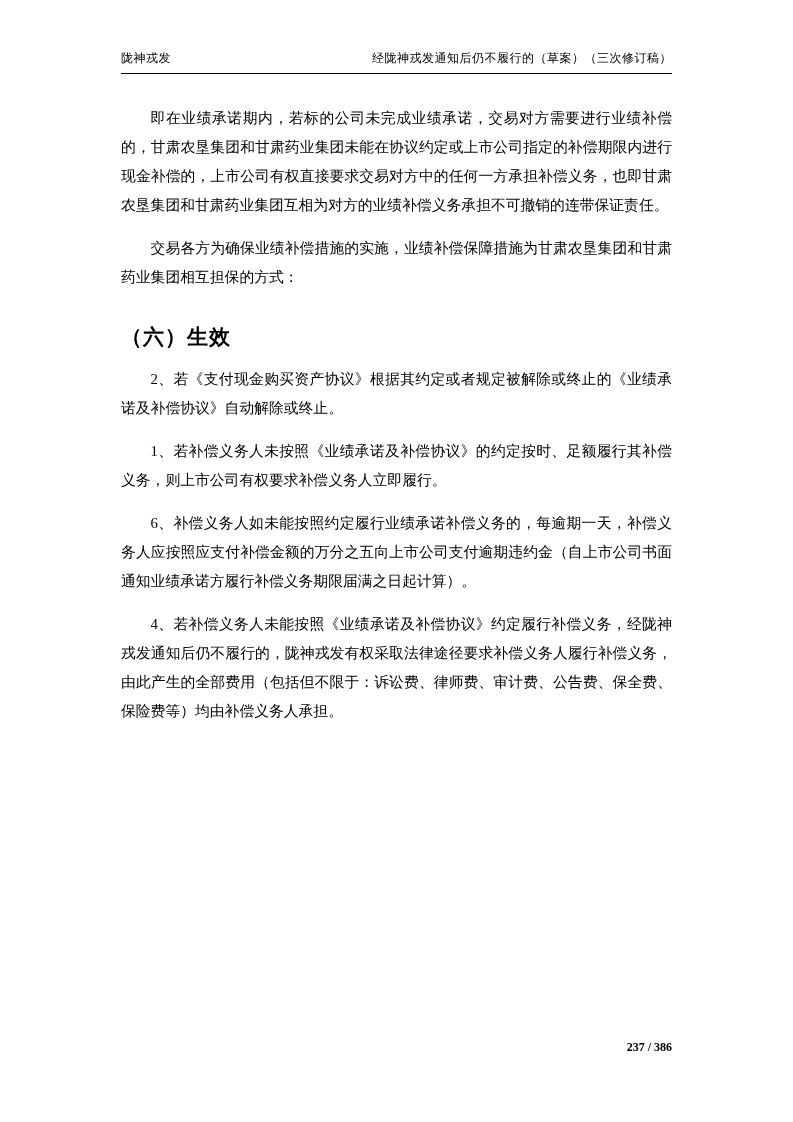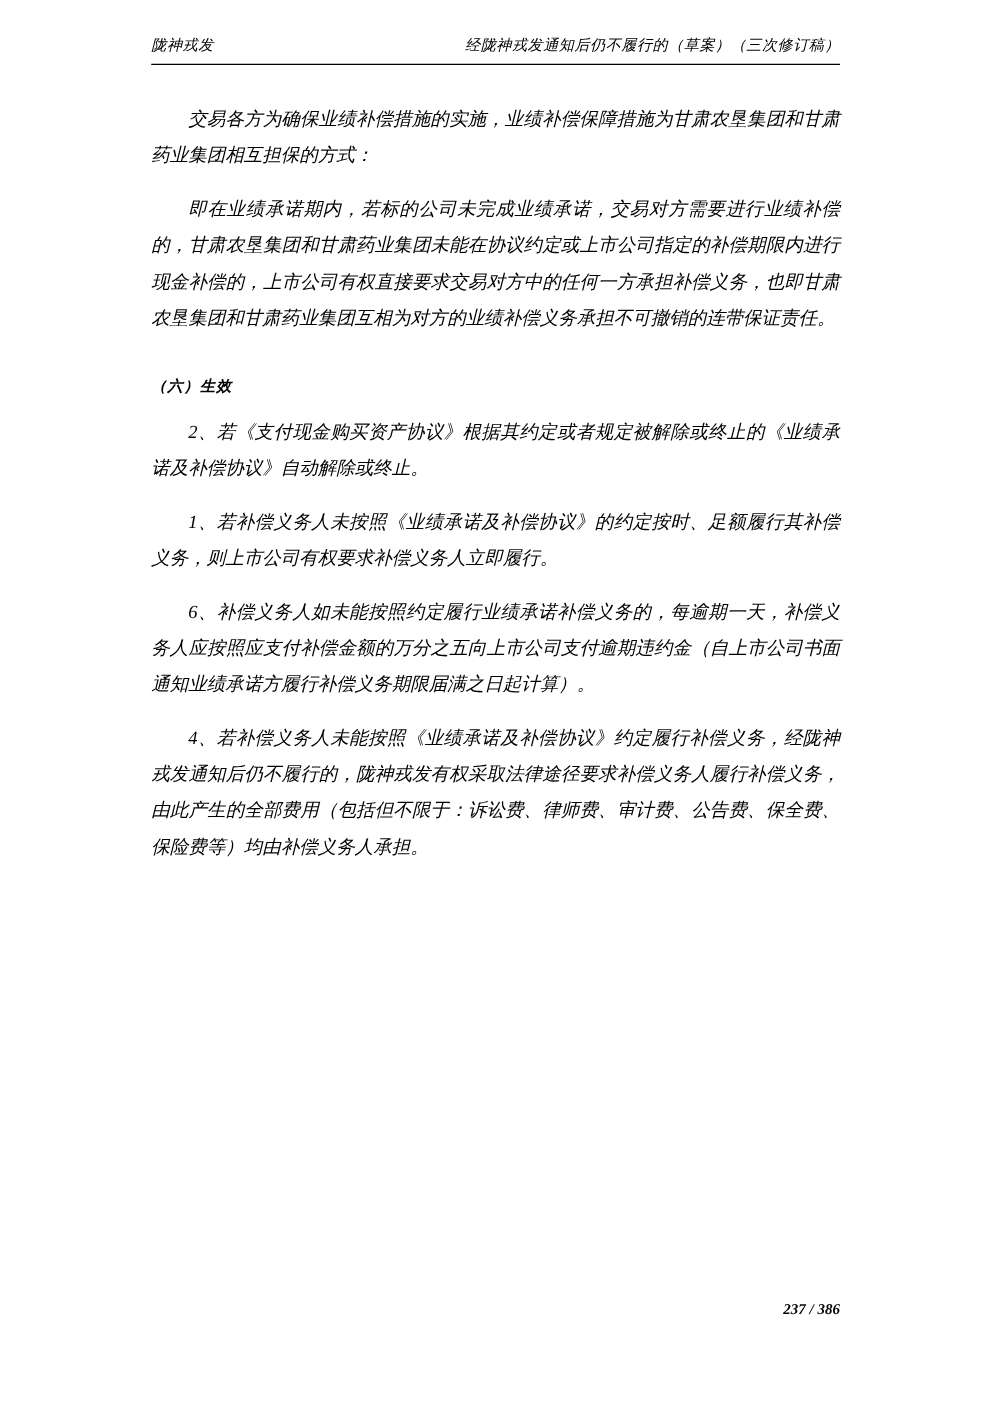--- a/index.html
+++ b/index.html
@@ -7,23 +7,22 @@
   body {
     background: #ffffff;
     color: #000000;
     font-family: "Liberation Serif", "DejaVu Serif", serif;
   }
   .page {
     position: relative;
     width: 793px;
     height: 1122px;
     background: #ffffff;
-    padding: 28px 121px 0 121px;
+    padding: 50px 121px 0 121px;
     overflow: hidden;
-    font-style: italic;
   }
   .doc-header {
     display: flex;
     justify-content: space-between;
     align-items: flex-end;
     font-size: 12px;
     letter-spacing: 0.5px;
     padding-bottom: 6px;
     border-bottom: 1.5px solid #000;
   }
@@ -33,21 +32,21 @@
   .doc-para {
     font-size: 14.8px;
     line-height: 29px;
     text-indent: 2em;
     text-align: justify;
     margin-top: 14px;
     word-break: break-all;
   }
   .doc-heading {
     font-family: "Liberation Sans", "DejaVu Sans", sans-serif;
-    font-size: 12px;
+    font-size: 21px;
     font-weight: bold;
     margin-top: 31px;
     margin-bottom: 5px;
     letter-spacing: 1px;
   }
   .doc-footer {
     position: absolute;
     right: 121px;
     bottom: 67px;
     font-size: 12px;
@@ -59,22 +58,22 @@
 <body>
 
 <div class="page">
 
   <header class="doc-header">
     <span class="hdr-left">陇神戎发</span>
     <span class="hdr-right">经陇神戎发通知后仍不履行的（草案）（三次修订稿）</span>
   </header>
 
   <main class="doc-body" id="doc-body">
+      <p class="doc-para">即在业绩承诺期内，若标的公司未完成业绩承诺，交易对方需要进行业绩补偿的，甘肃农垦集团和甘肃药业集团未能在协议约定或上市公司指定的补偿期限内进行现金补偿的，上市公司有权直接要求交易对方中的任何一方承担补偿义务，也即甘肃农垦集团和甘肃药业集团互相为对方的业绩补偿义务承担不可撤销的连带保证责任。</p>
       <p class="doc-para">交易各方为确保业绩补偿措施的实施，业绩补偿保障措施为甘肃农垦集团和甘肃药业集团相互担保的方式：</p>
-      <p class="doc-para">即在业绩承诺期内，若标的公司未完成业绩承诺，交易对方需要进行业绩补偿的，甘肃农垦集团和甘肃药业集团未能在协议约定或上市公司指定的补偿期限内进行现金补偿的，上市公司有权直接要求交易对方中的任何一方承担补偿义务，也即甘肃农垦集团和甘肃药业集团互相为对方的业绩补偿义务承担不可撤销的连带保证责任。</p>
       <h2 class="doc-heading">（六）生效</h2>
       <p class="doc-para">2、若《支付现金购买资产协议》根据其约定或者规定被解除或终止的《业绩承诺及补偿协议》自动解除或终止。</p>
       <p class="doc-para">1、若补偿义务人未按照《业绩承诺及补偿协议》的约定按时、足额履行其补偿义务，则上市公司有权要求补偿义务人立即履行。</p>
       <p class="doc-para">6、补偿义务人如未能按照约定履行业绩承诺补偿义务的，每逾期一天，补偿义务人应按照应支付补偿金额的万分之五向上市公司支付逾期违约金（自上市公司书面通知业绩承诺方履行补偿义务期限届满之日起计算）。</p>
       <p class="doc-para">4、若补偿义务人未能按照《业绩承诺及补偿协议》约定履行补偿义务，经陇神戎发通知后仍不履行的，陇神戎发有权采取法律途径要求补偿义务人履行补偿义务，由此产生的全部费用（包括但不限于：诉讼费、律师费、审计费、公告费、保全费、保险费等）均由补偿义务人承担。</p>
     </main>
 
   <footer class="doc-footer">
     <span>237 / 386</span>
   </footer>

